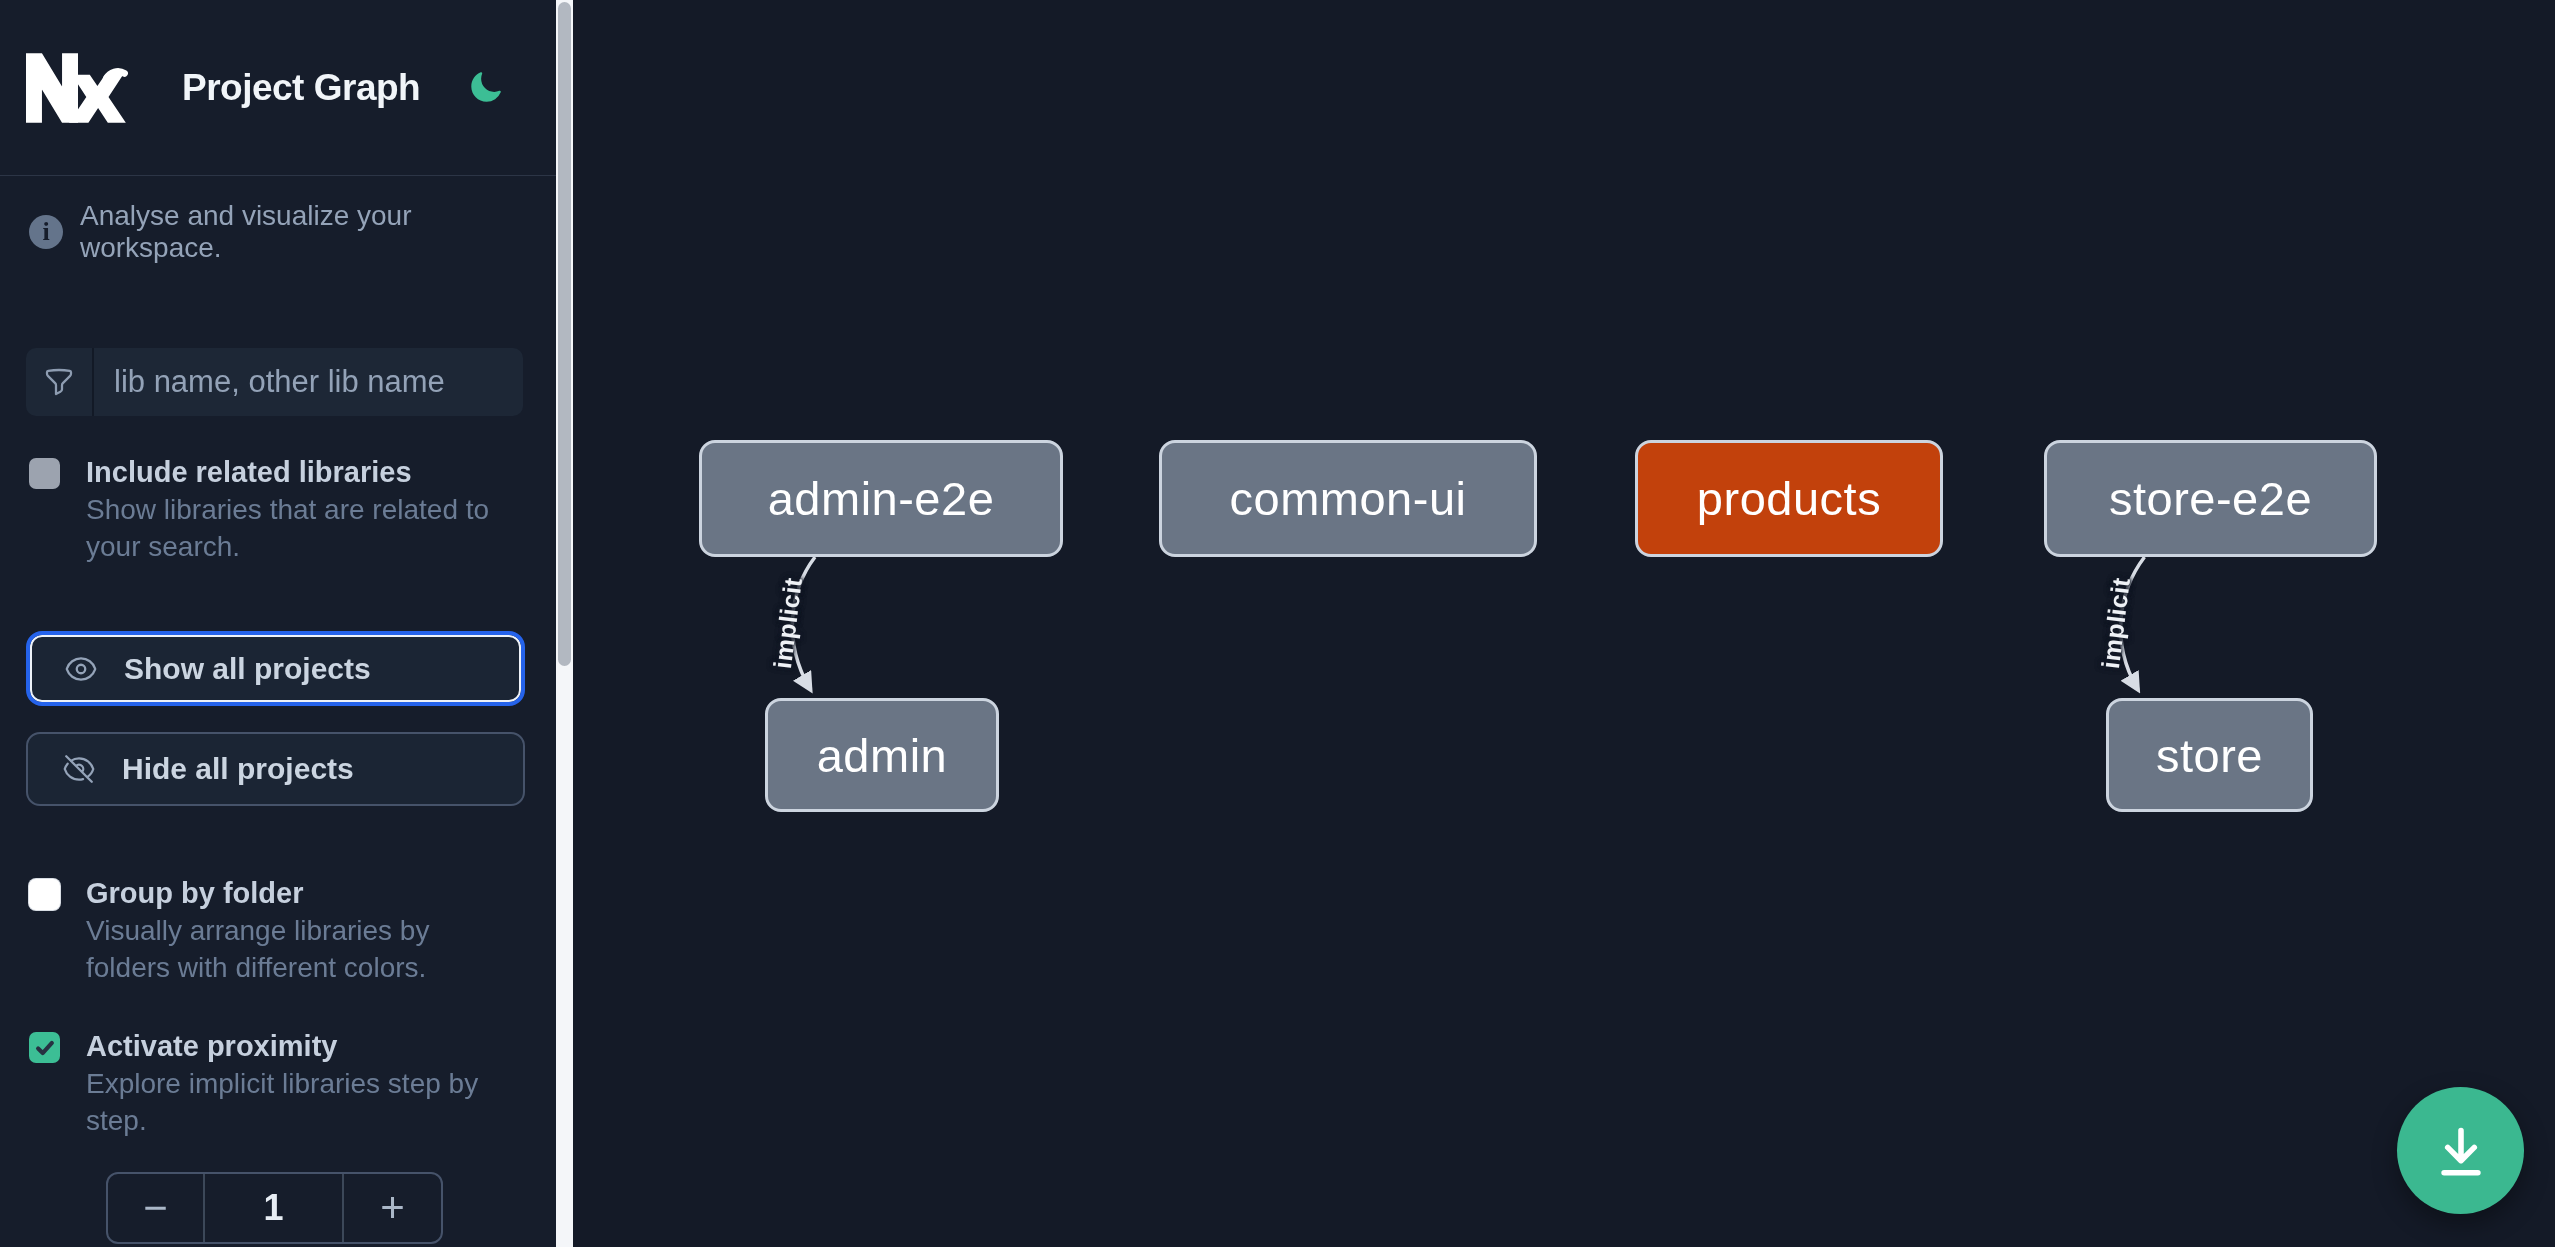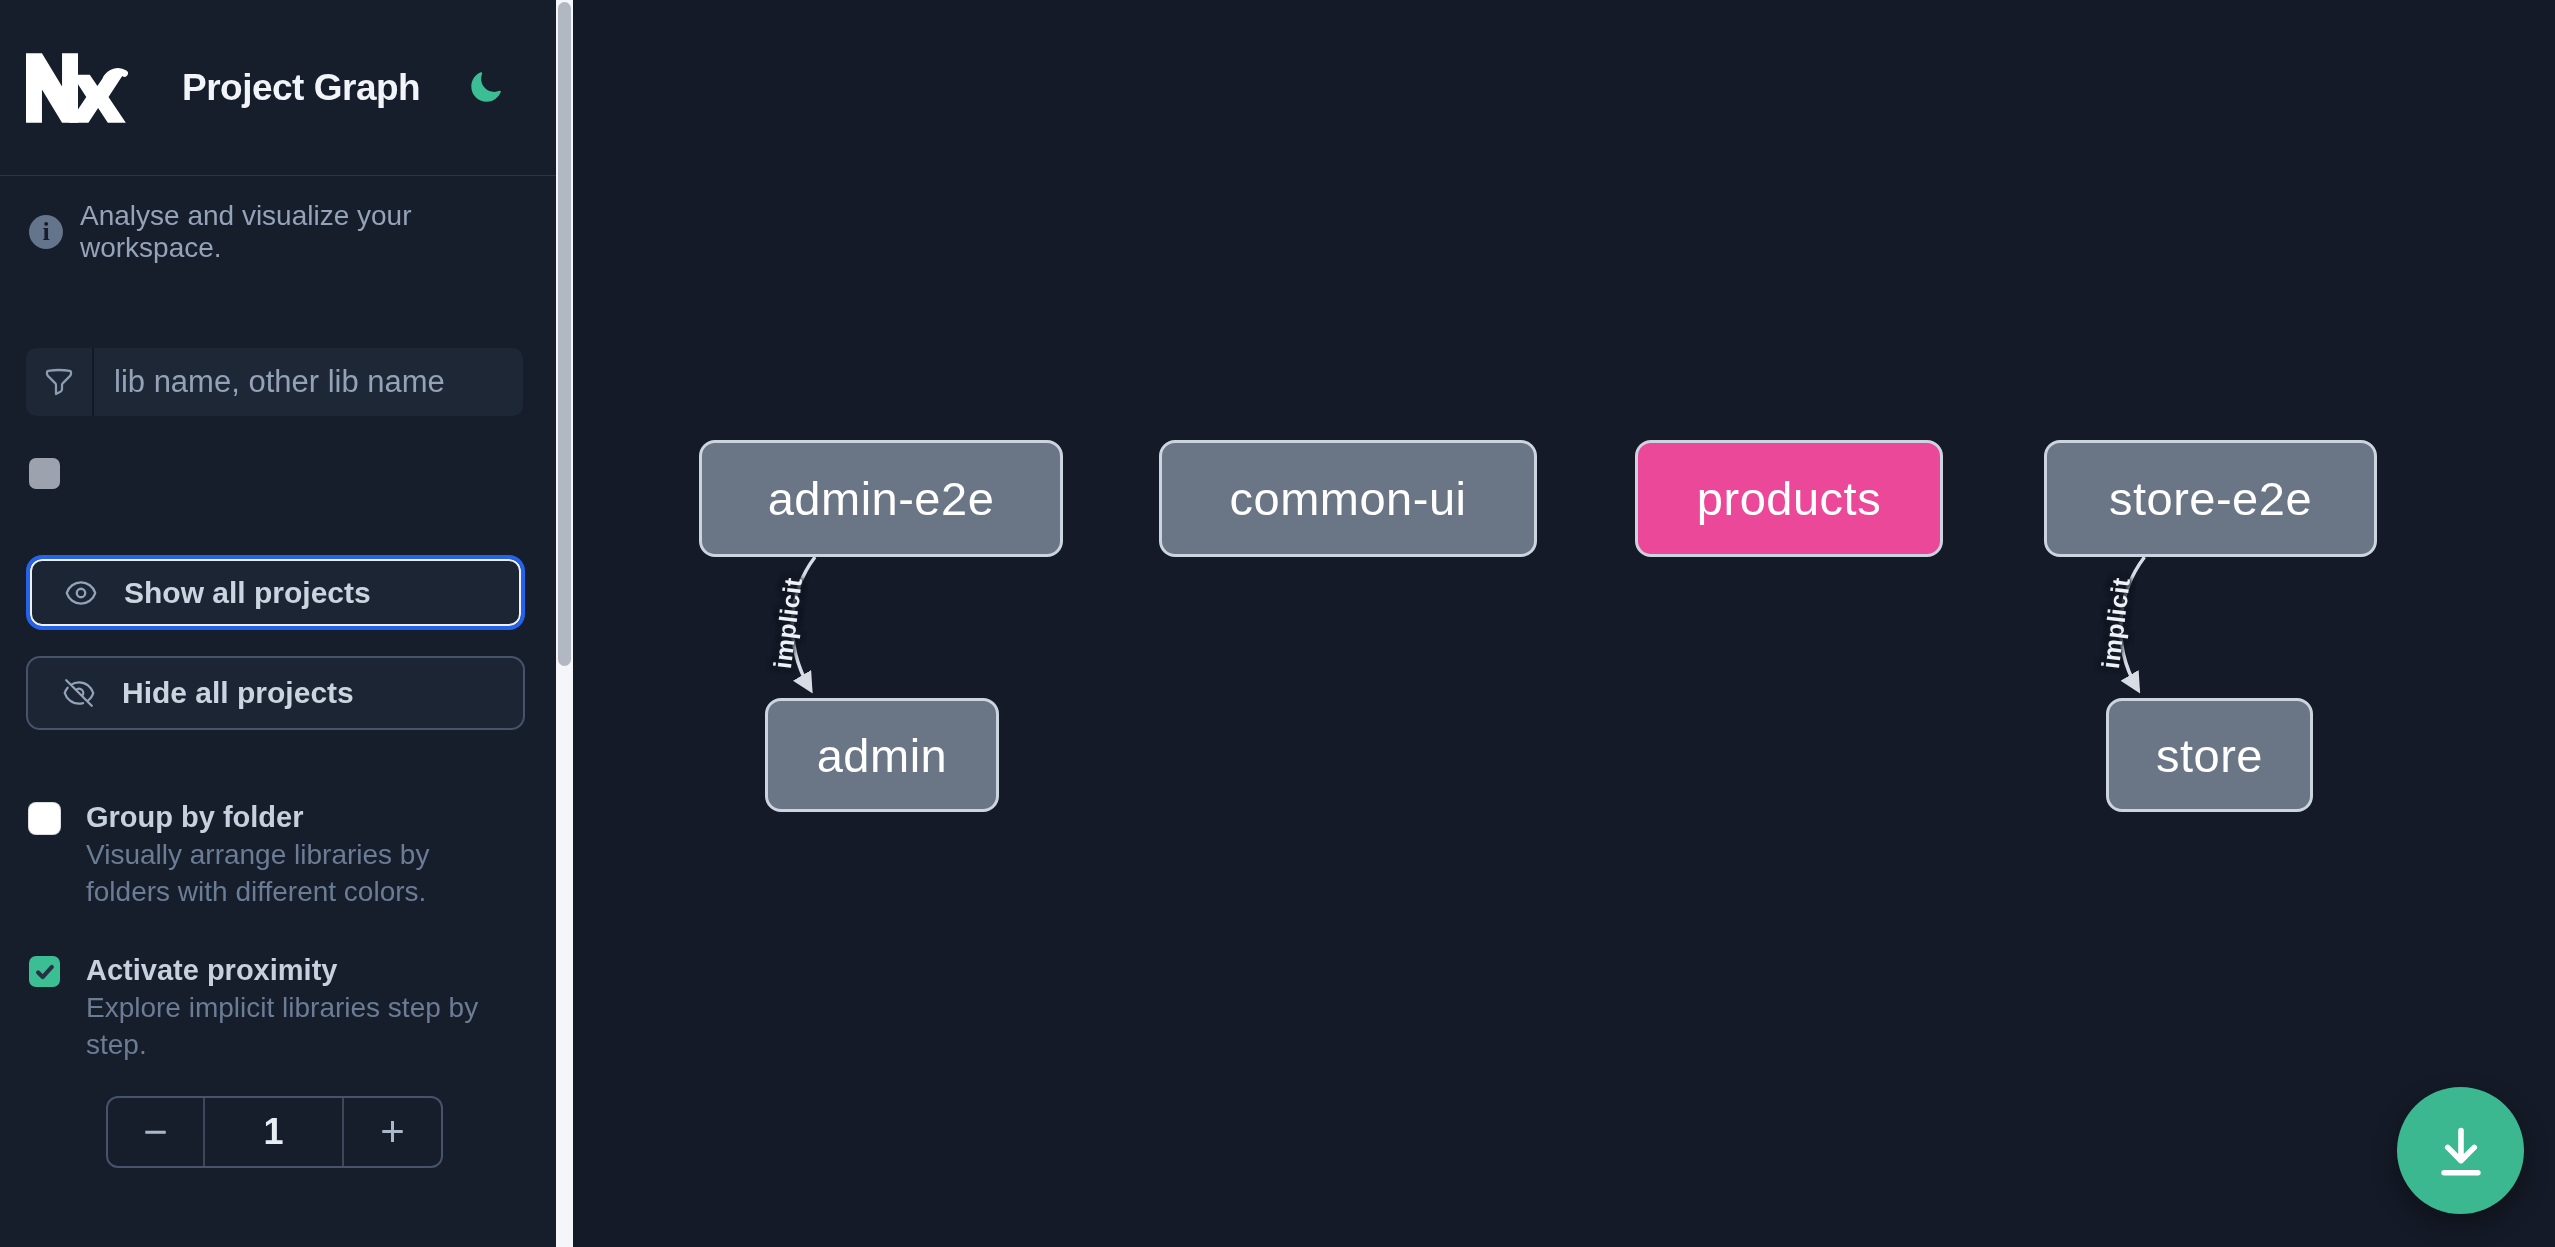--- a/index.html
+++ b/index.html
@@ -163,20 +163,24 @@
     <span class="filter-icon-cell">
       <svg class="funnel-svg" viewBox="0 0 24 24" fill="none" stroke-width="1.7" stroke-linecap="round" stroke-linejoin="round">
         <path d="M12 3c2.755 0 5.455.232 8.083.678.533.09.917.556.917 1.096v1.044a2.25 2.25 0 0 1-.659 1.591l-5.432 5.432a2.25 2.25 0 0 0-.659 1.591v2.927a2.25 2.25 0 0 1-1.244 2.013L9.75 21v-6.568a2.25 2.25 0 0 0-.659-1.591L3.659 7.409A2.25 2.25 0 0 1 3 5.818V4.774c0-.54.384-1.006.917-1.096A48.32 48.32 0 0 1 12 3z"></path>
       </svg>
     </span>
     <input class="filter-input" type="text" placeholder="lib name, other lib name" style="">
   </div>
 
   <label class="check-row first">
     <span class="cb cb-gray"></span>
+    <span class="cb-text">
+      <span class="cb-label">Include related libraries</span>
+      <span class="cb-desc">Show libraries that are related to your search.</span>
+    </span>
   </label>
 
   <button class="btn show">
     <svg class="btn-eye-svg" viewBox="0 0 24 24" fill="none" stroke-width="1.6" stroke-linecap="round" stroke-linejoin="round">
       <path d="M2.04 12.32a1 1 0 0 1 0-.64C3.42 7.51 7.36 4.5 12 4.5s8.58 3.01 9.96 7.18c.07.21.07.43 0 .64C20.58 16.49 16.64 19.5 12 19.5S3.42 16.49 2.04 12.32z"></path>
       <circle cx="12" cy="12" r="3"></circle>
     </svg>
     <span class="btn-label">Show all projects</span>
   </button>
 
@@ -228,19 +232,19 @@
   <path d="M242 557 C217 590, 209 641, 237 689" class="edge" marker-end="url(#arrowhead)" stroke="#D8DDE5"></path>
       <path d="M1571.5 557 C1546.5 590, 1536.5 641, 1564.5 689" class="edge" marker-end="url(#arrowhead)" stroke="#D8DDE5"></path>
     </svg>
   <button class="fab">
     <svg class="download-svg" viewBox="0 0 24 24" fill="none" stroke-width="2.3" stroke-linecap="round" stroke-linejoin="round">
       <path d="M12 3.5v12M6.5 10.5l5.5 5.5 5.5-5.5M5 21h14"></path>
     </svg>
   </button>
 <div class="node" style="left: 90px; top: 440px; width: 364px; height: 117px; background: rgb(106, 117, 133); border-color: rgb(204, 212, 223);">admin-e2e</div>
     <div class="node" style="left: 550px; top: 440px; width: 378px; height: 117px; background: rgb(106, 117, 133); border-color: rgb(204, 212, 223);">common-ui</div>
-    <div class="node" style="left: 1026px; top: 440px; width: 308px; height: 117px; background: #ec4899; border-color: rgb(204, 212, 223);">products</div>
+    <div class="node" style="left: 1026px; top: 440px; width: 308px; height: 117px; background: #c2410c; border-color: rgb(204, 212, 223);">products</div>
     <div class="node" style="left: 1435px; top: 440px; width: 333px; height: 117px; background: rgb(106, 117, 133); border-color: rgb(204, 212, 223);">store-e2e</div>
     <div class="node" style="left: 156px; top: 698px; width: 234px; height: 114px; background: rgb(106, 117, 133); border-color: rgb(204, 212, 223);">admin</div>
     <div class="node" style="left: 1497px; top: 698px; width: 207px; height: 114px; background: rgb(106, 117, 133); border-color: rgb(204, 212, 223);">store</div>
     <span class="edge-label" style="left: 214.5px; top: 623px;">implicit</span>
     <span class="edge-label" style="left: 1543px; top: 623px;">implicit</span>
   </main>
 
 </body></html>

